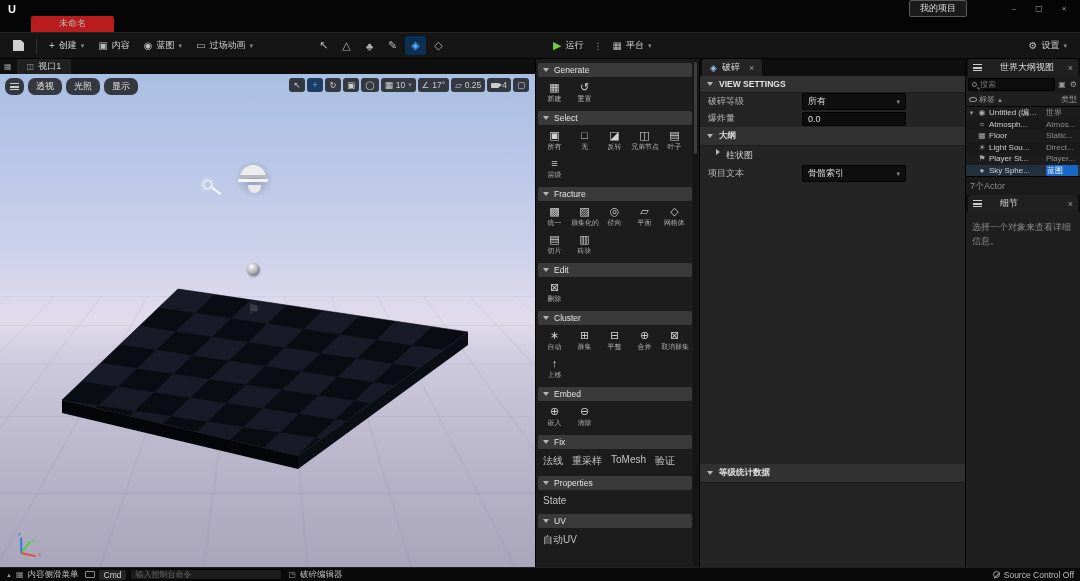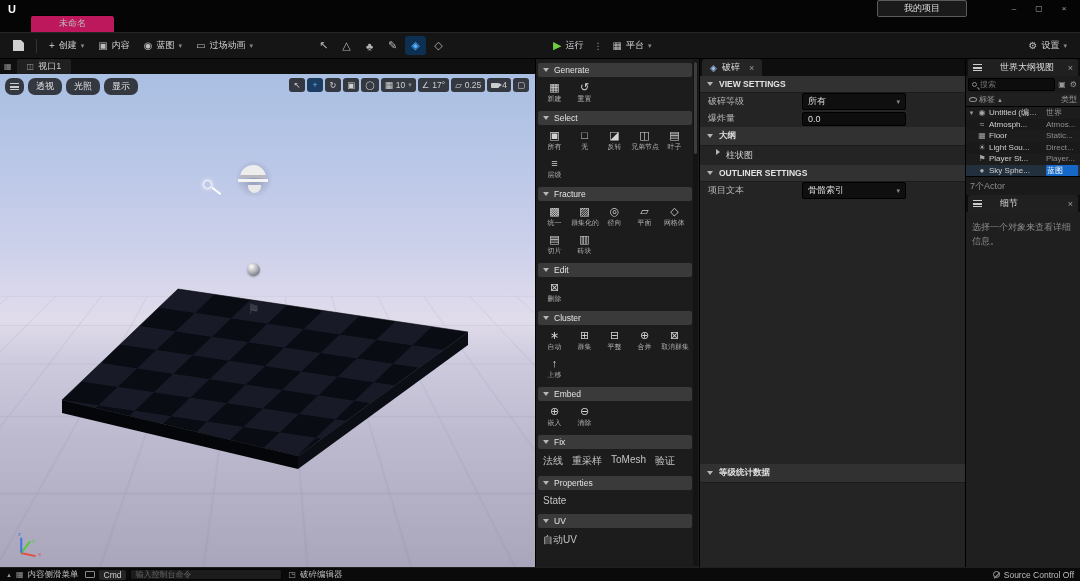--- a/index.html
+++ b/index.html
@@ -6,26 +6,26 @@
   html,body{width:1080px;height:581px;overflow:hidden;background:#000;
     font-family:"Liberation Sans","DejaVu Sans",sans-serif;font-size:9px;color:#c8c8c8;}
   .app{display:flex;flex-direction:column;width:1080px;height:581px;background:#0c0c0c;}
 
   
   .titlebar{height:17px;display:flex;align-items:center;background:#050505;padding:0 4px;gap:1px;flex:none;}
   .logo{width:16px;text-align:center;font-weight:bold;color:#fff;font-size:11px;}
   .menubar{display:flex;margin-top:44px;}
   .menu-item{padding:2px 7px;color:#cfcfcf;cursor:default;}
   .tb-spacer{flex:1;}
-  .project-btn{border:1px solid #5a5a5a;padding:1px 26px;border-radius:2px;background:#1a1a1a;margin-right:34px;color:#ddd;}
+  .project-btn{border:1px solid #5a5a5a;padding:1px 10px;border-radius:2px;background:#1a1a1a;margin-right:34px;color:#ddd;}
   .win-btn{width:24px;text-align:center;color:#aaa;font-size:8px;}
 
   
   .tabrow{height:15px;background:#050505;display:flex;align-items:flex-end;padding-left:30px;flex:none;}
-  .level-tab{background:#be185d;border:1px solid #000;border-bottom:none;padding:1px 28px 2px;color:#bbb;border-radius:3px 3px 0 0;font-family:Liberation Mono, monospace;}
+  .level-tab{background:#b91c1c;border:1px solid #000;border-bottom:none;padding:1px 28px 2px;color:#bbb;border-radius:3px 3px 0 0;font-family:Liberation Mono, monospace;}
 
   
   .toolbar{height:27px;background:#151515;border-top:1px solid #262626;border-bottom:1px solid #000;display:flex;align-items:center;padding:0 7px;gap:2px;flex:none;}
   .tb-btn{display:flex;align-items:center;gap:4px;padding:3px 6px;border-radius:3px;color:#d4d4d4;}
   .tb-ico{color:#bdbdbd;font-size:10px;line-height:10px;}
   .dd-caret{color:#8a8a8a;font-size:7px;}
   .tb-sep{width:1px;height:14px;background:#333;margin:0 4px;}
   .icon-floppy{width:11px;height:11px;background:#cfcfcf;clip-path:polygon(0 0,72% 0,100% 28%,100% 100%,0 100%);position:relative;}
   .modes{display:flex;gap:2px;margin-left:52px;}
   .mode-btn{width:21px;height:19px;display:flex;align-items:center;justify-content:center;border-radius:3px;color:#b5b5b5;font-size:11px;}
@@ -522,24 +522,20 @@
           <div class="fx-input"><span>0.0</span></div>
         </div>
         <div class="sec-hdr">
             <span class="tri-down"></span>
             <span>大纲</span>
           </div>
         <div class="fx-subrow">
             <span class="tri-right"></span>
             <span>柱状图</span>
           </div>
-        <div class="sec-hdr">
-            <span class="tri-down"></span>
-            <span>OUTLINER SETTINGS</span>
-          </div>
         <div class="fx-row">
           <span class="fx-label">项目文本</span>
           <div class="fx-dropdown">
               <span>骨骼索引</span>
               <span class="dd-caret">▾</span>
             </div>
         </div>
         <div class="fx-fill"></div>
         <div class="sec-hdr">
             <span class="tri-down"></span>

